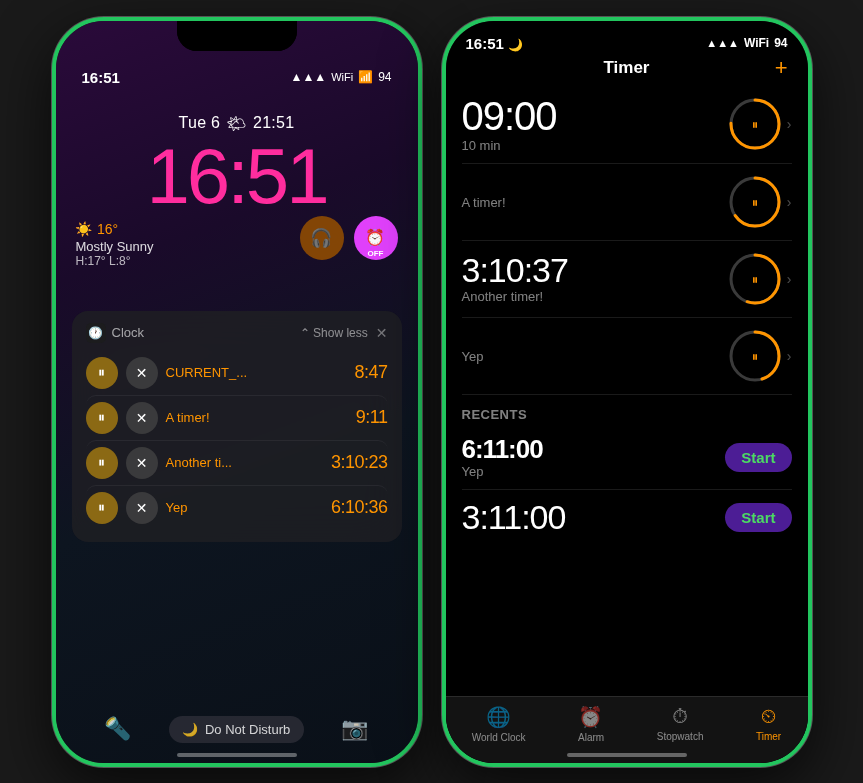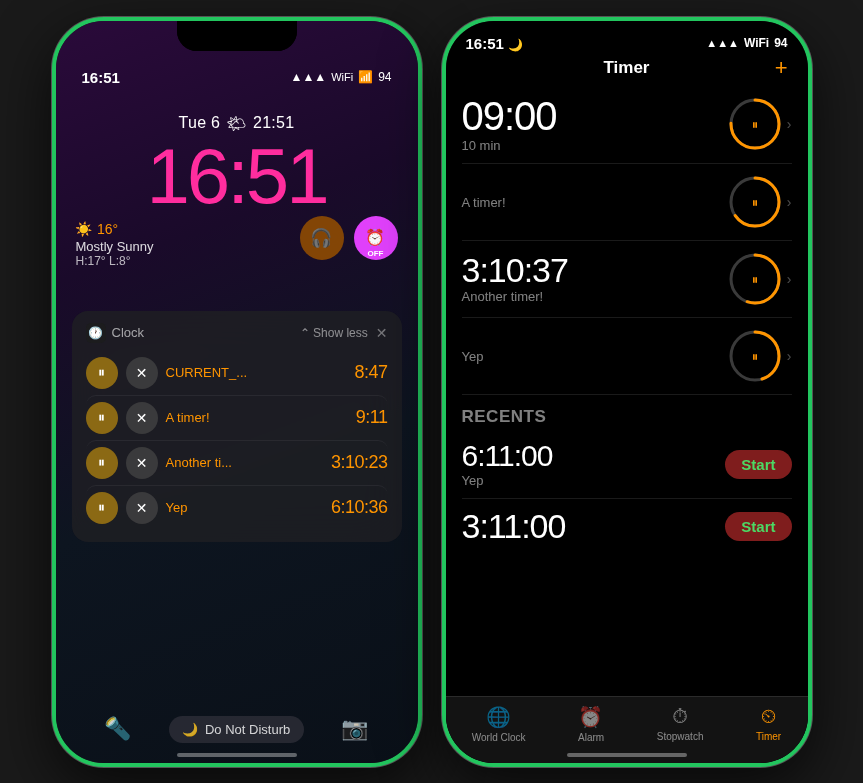--- a/index.html
+++ b/index.html
@@ -349,28 +349,28 @@
 
     .chevron-right {
       color: rgba(255,255,255,0.3);
       font-size: 14px;
       margin-left: 4px;
     }
 
     
     .recents-header {
       color: rgba(255,255,255,0.5);
-      font-size: 17px;
+      font-size: 13px;
       font-weight: 600;
       letter-spacing: 0.5px;
       padding: 12px 0 4px;
     }
 
     .start-btn {
-      background: #7f1d1d;
+      background: #4c1d95;
       color: #4cd964;
       border-radius: 20px;
       padding: 6px 16px;
       font-size: 15px;
       font-weight: 600;
     }
 
     
     .tab-bar {
       display: flex;
@@ -628,21 +628,21 @@
             </svg>
           </div>
           <span class="chevron-right">›</span>
         </div>
       </div>
 
       <div class="recents-header">RECENTS</div>
 
       <div class="timer-item">
         <div class="timer-item-left">
-          <div class="timer-item-time" style="font-size:30px;">6:11:00</div>
+          <div class="timer-item-time" style="font-size:26px;font-weight:bold;">6:11:00</div>
           <div class="timer-item-name">Yep</div>
         </div>
         <span class="start-btn">Start</span>
       </div>
 
       <div class="timer-item" style="border-bottom:none;">
         <div class="timer-item-left">
           <div class="timer-item-time" style="font-size:34px;">3:11:00</div>
           <div class="timer-item-name"></div>
         </div>

